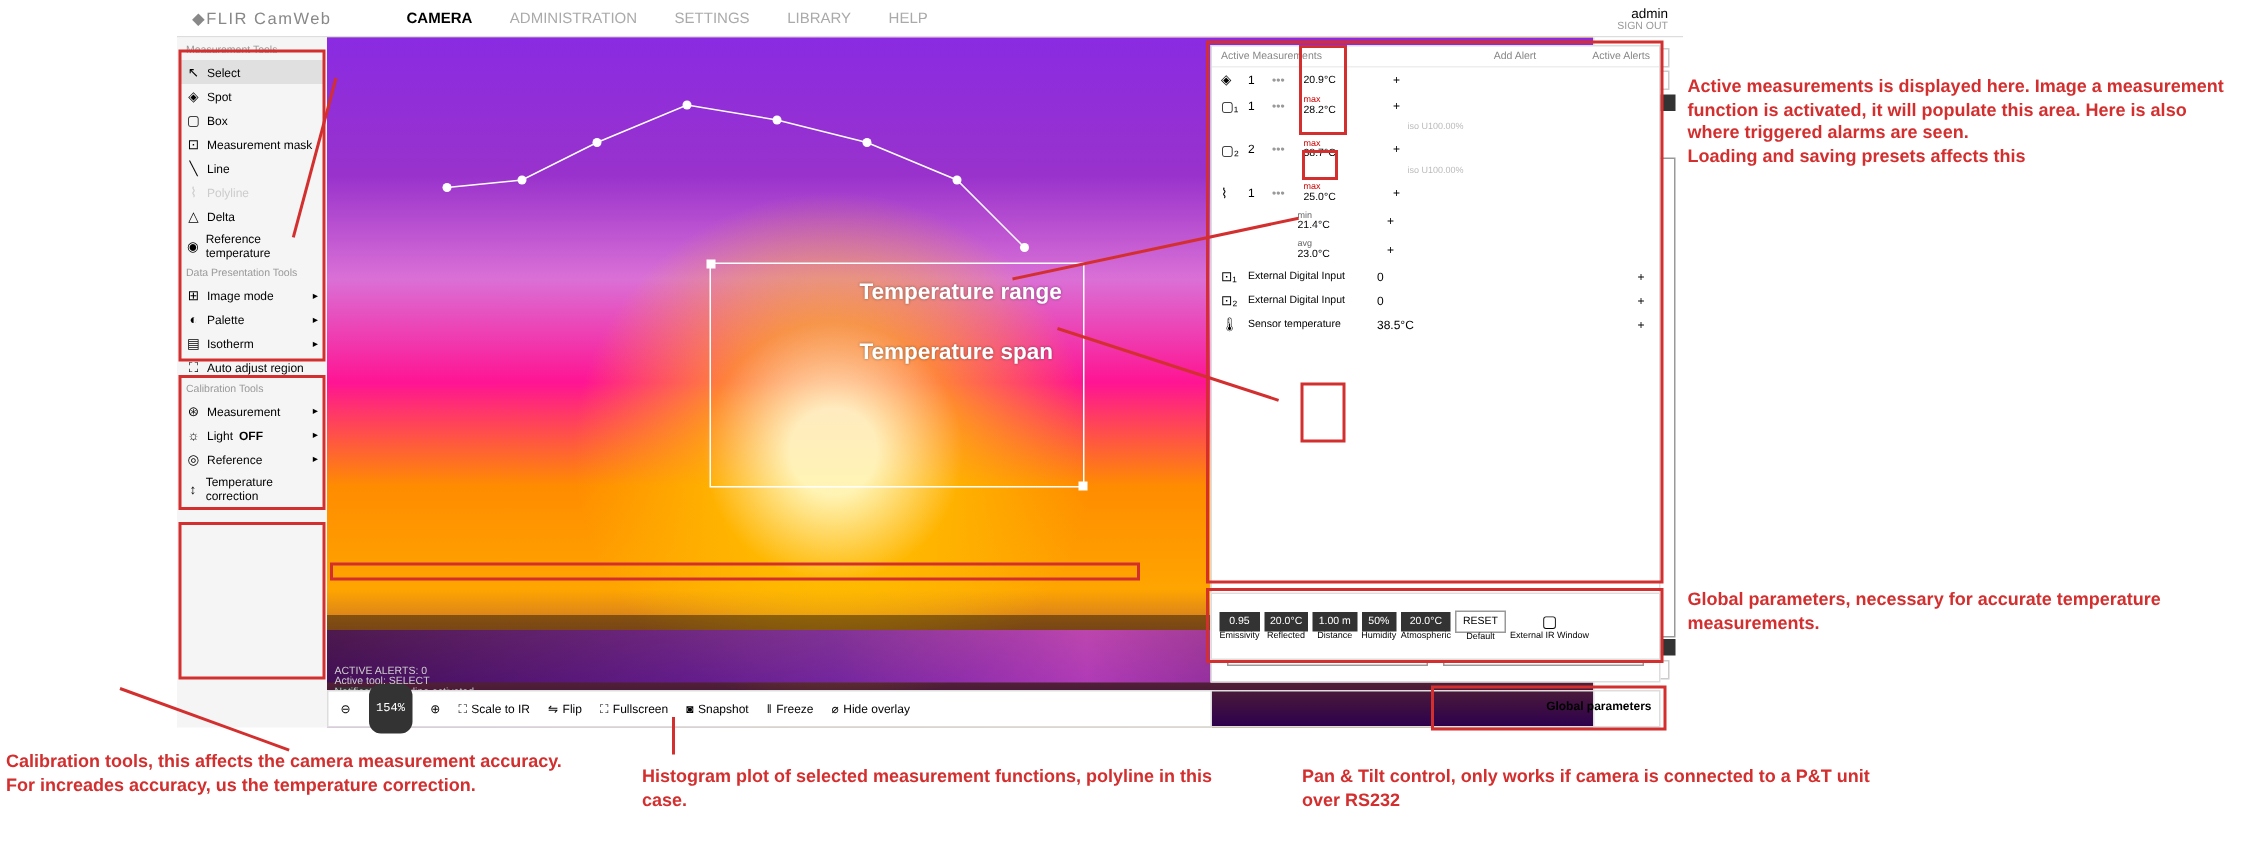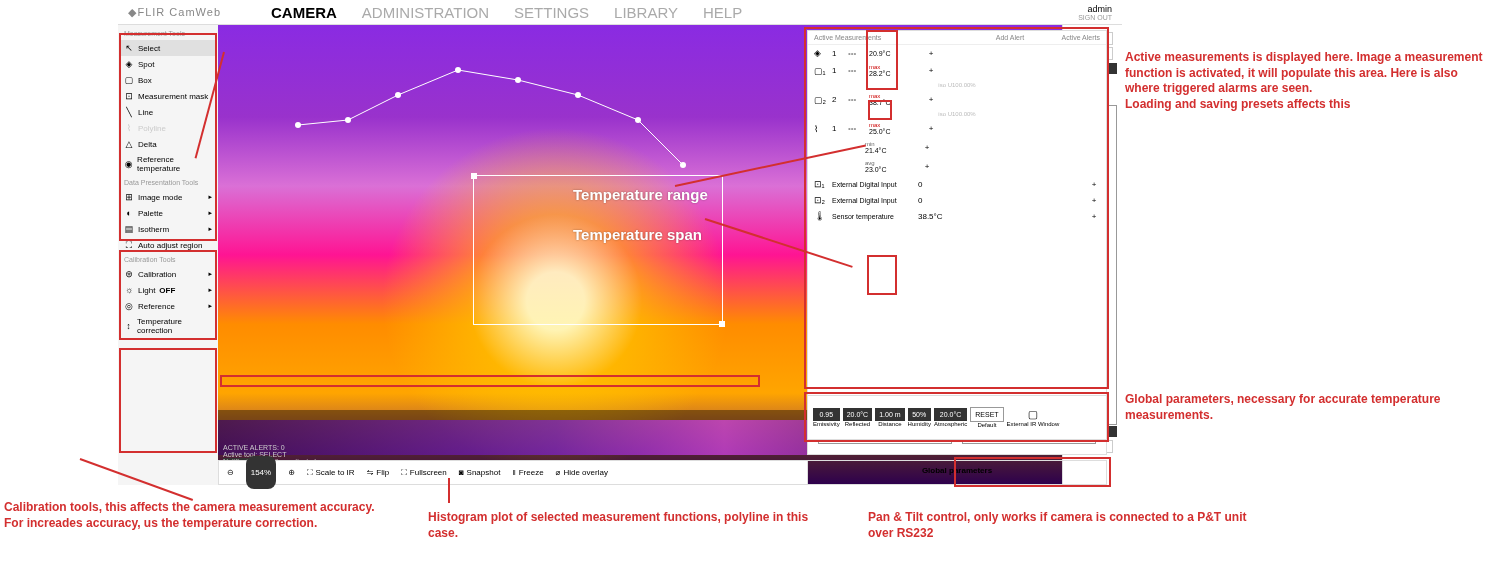--- a/index.html
+++ b/index.html
@@ -3,21 +3,21 @@
 <meta charset="utf-8">
 <style>
 * { box-sizing: border-box; margin: 0; padding: 0; font-family: Arial, sans-serif; }
 body { background: #fff; width: 1504px; height: 561px; position: relative; overflow: hidden; }
 .app { position: absolute; left: 118px; top: 0; width: 1004px; height: 485px; background: #fff; }
 
 .header { height: 25px; background: #fff; border-bottom: 1px solid #ddd; display: flex; align-items: center; padding: 0 10px; font-size: 10px; }
 .logo { font-weight: bold; letter-spacing: 1px; font-size: 11px; }
 .logo span { font-weight: normal; color: #888; }
 .nav-tabs { display: flex; margin-left: 50px; gap: 25px; }
-.nav-tab { font-size: 15px; color: #aaa; text-transform: uppercase; cursor: pointer; text-align: center; }
+.nav-tab { font-size: 10px; color: #aaa; text-transform: uppercase; cursor: pointer; text-align: center; }
 .nav-tab.active { color: #000; font-weight: bold; }
 .user-info { margin-left: auto; text-align: right; font-size: 9px; }
 .user-info .sign-out { color: #999; font-size: 7px; }
 
 .redbox { position: absolute; border: 2px solid #d32f2f; pointer-events: none; }
 
 .main-area { display: flex; height: calc(100% - 25px); }
 
 .left-panels { width: 100px; background: #f5f5f5; font-size: 8px; padding: 2px; }
 .panel-title { color: #999; font-size: 7px; padding: 3px 4px; }
@@ -64,25 +64,25 @@
 .preset-btns { position: absolute; bottom: 10px; left: 10px; right: 10px; display: flex; gap: 10px; }
 .preset-btns button { flex: 1; font-size: 8px; padding: 6px; background: #fff; border: 1px solid #999; cursor: pointer; }
 
 .globals { position: absolute; left: 807px; top: 395px; width: 300px; height: 45px; display: flex; gap: 3px; align-items: center; padding: 5px; background: #fff; border: 1px solid #ddd; }
 .glob-item { text-align: center; font-size: 6px; }
 .glob-item .gval { background: #333; color: #fff; padding: 3px 4px; font-size: 7px; }
 .glob-item.reset .gval { background: #fff; color: #000; border: 1px solid #999; }
 
 .bottom-tabs { position: absolute; left: 807px; top: 460px; width: 300px; height: 25px; display: flex; border: 1px solid #ddd; font-size: 8px; }
 .bottom-tabs div { flex: 1; text-align: center; padding: 5px; cursor: pointer; }
-.bottom-tabs div.active { font-weight: bold; }
+.bottom-tabs div.active { font-weight: bold; text-align: right; }
 
 .toolbar { position: absolute; left: 218px; top: 460px; width: 590px; height: 25px; background: #fff; border: 1px solid #ddd; display: flex; align-items: center; font-size: 8px; gap: 12px; padding: 0 8px; }
 .toolbar .tb-item { display: flex; align-items: center; gap: 3px; cursor: pointer; }
-.toolbar .zoom { background: #333; color: #fff; padding: 12px 5px; border-radius: 8px; }
+.toolbar .zoom { background: #333; color: #fff; padding: 12px 5px; border-radius: 8px; font-family: Liberation Mono, monospace; }
 
 .anno { position: absolute; color: #d32f2f; font-size: 12px; font-weight: bold; line-height: 1.3; font-family: 'Arial Narrow', Arial; }
 .anno-white { color: #fff; font-weight: bold; font-size: 15px; line-height: 1.3; text-shadow: 0 0 2px rgba(0,0,0,0.4); }
 .anno-line { position: absolute; background: #d32f2f; }
 </style>
 </head>
 <body>
 
 <div class="app">
   <div class="header">
@@ -153,21 +153,21 @@
           <span class="chev">▸</span>
         </div>
       <div class="panel-item">
           <span class="icon">⛶</span>
           <span>Auto adjust region</span>
         </div>
 
       <div class="panel-title">Calibration Tools</div>
       <div class="panel-item">
           <span class="icon">⊛</span>
-          <span>Calibration</span>
+          <span>Measurement</span>
           <span class="chev">▸</span>
         </div>
       <div class="panel-item">
           <span class="icon">☼</span>
           <span>Light</span> 
           <strong>OFF</strong>
           <span class="chev">▸</span>
         </div>
       <div class="panel-item">
           <span class="icon">◎</span>

